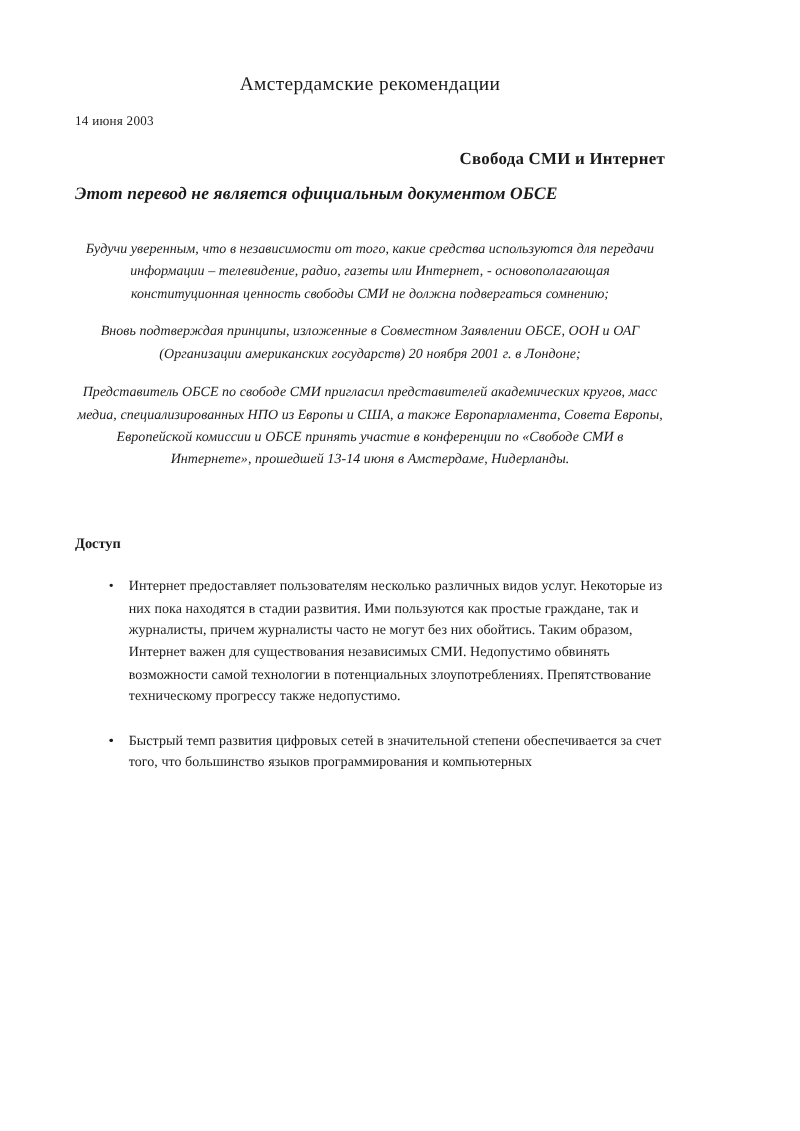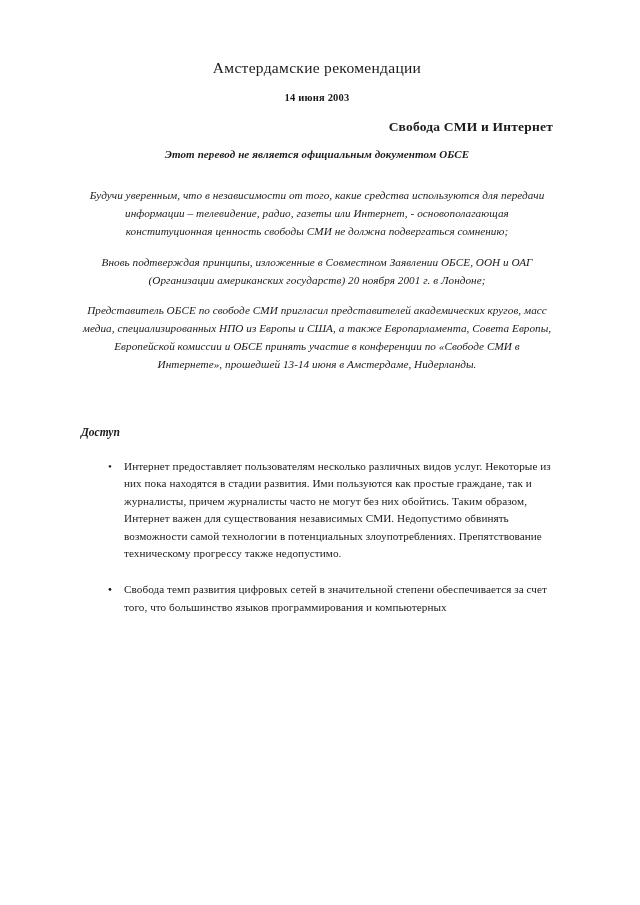--- a/index.html
+++ b/index.html
@@ -18,56 +18,53 @@
   .page {
     position: relative;
     width: 640px;
     height: 905px;
     background: #ffffff;
     box-sizing: border-box;
     padding: 0;
   }
   .content {
     position: absolute;
-    left: 81px;
+    left: 60px;
     top: 0;
     width: 472px;
   }
 
   
   .doc-title {
     text-align: center;
     font-size: 15.5px;
     line-height: 1.25;
     font-weight: normal;
     font-style: normal;
     margin: 0;
     padding-top: 58px;
     letter-spacing: 0.3px;
   }
   .doc-date {
-    text-align: center;
     font-size: 10.5px;
     line-height: 1.2;
     margin: 0;
     padding-top: 15px;
     letter-spacing: 0.2px;
-    font-weight: bold;
   }
   .doc-subtitle {
     text-align: right;
     font-size: 13.5px;
     line-height: 1.2;
     margin: 0;
     padding-top: 14px;
     letter-spacing: 0.2px;
   }
   .doc-note {
-    text-align: center;
-    font-size: 11px;
+    font-size: 14px;
     font-style: italic;
     font-weight: bold;
     line-height: 1.2;
     margin: 0;
     padding-top: 13px;
     letter-spacing: 0.1px;
   }
 
   
   .preamble {
@@ -81,21 +78,20 @@
     margin: 0 0 13px 0;
     text-align: center;
     letter-spacing: 0.05px;
   }
   .para.last-preamble {
     margin-bottom: 0;
   }
 
   
   .section-heading {
-    font-style: italic;
     font-weight: bold;
     font-size: 11.5px;
     line-height: 16px;
     margin: 0;
     padding-top: 37px;
   }
 
   
   .bullet-list {
     list-style: none;
@@ -149,19 +145,19 @@
       <ul class="bullet-list">
         <li class="bullet-item">
           <span class="bullet-marker">•</span>
           <span>Интернет предоставляет пользователям несколько различных видов услуг. Некоторые из них пока находятся в стадии развития. Ими пользуются как простые граждане, так и журналисты, причем журналисты часто не могут без них обойтись. Таким образом, Интернет важен для существования независимых СМИ. Недопустимо обвинять возможности самой технологии в потенциальных злоупотреблениях. Препятствование техническому прогрессу также недопустимо.</span>
         </li>
         <li class="bullet-item">
           <span class="bullet-marker">•</span>
         </li>
         <li class="bullet-item">
           <span class="bullet-marker">•</span>
-          <span>Свобода темп развития цифровых сетей в значительной степени обеспечивается за счет того, что большинство языков программирования и компьютерных</span>
+          <span>Быстрый темп развития цифровых сетей в значительной степени обеспечивается за счет того, что большинство языков программирования и компьютерных</span>
         </li>
       </ul>
     </div>
 
   </div>
 </div>
 
 </body></html>

